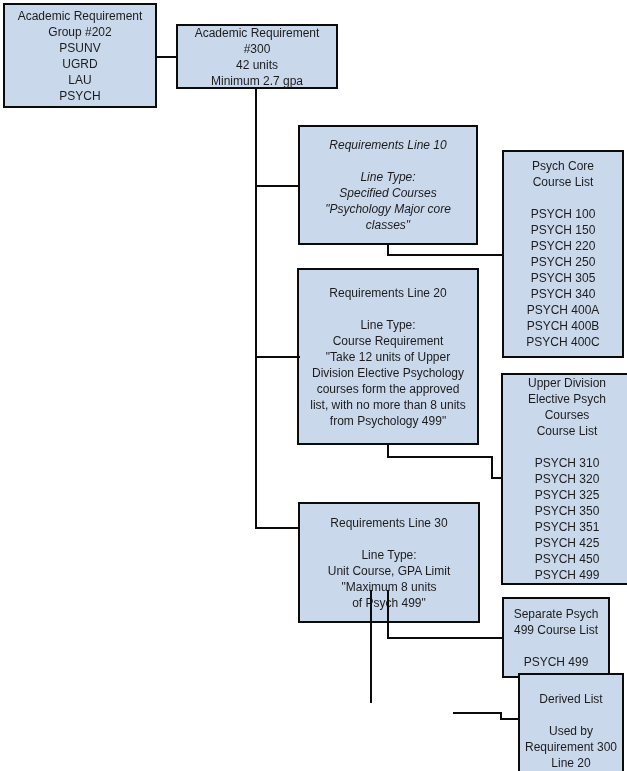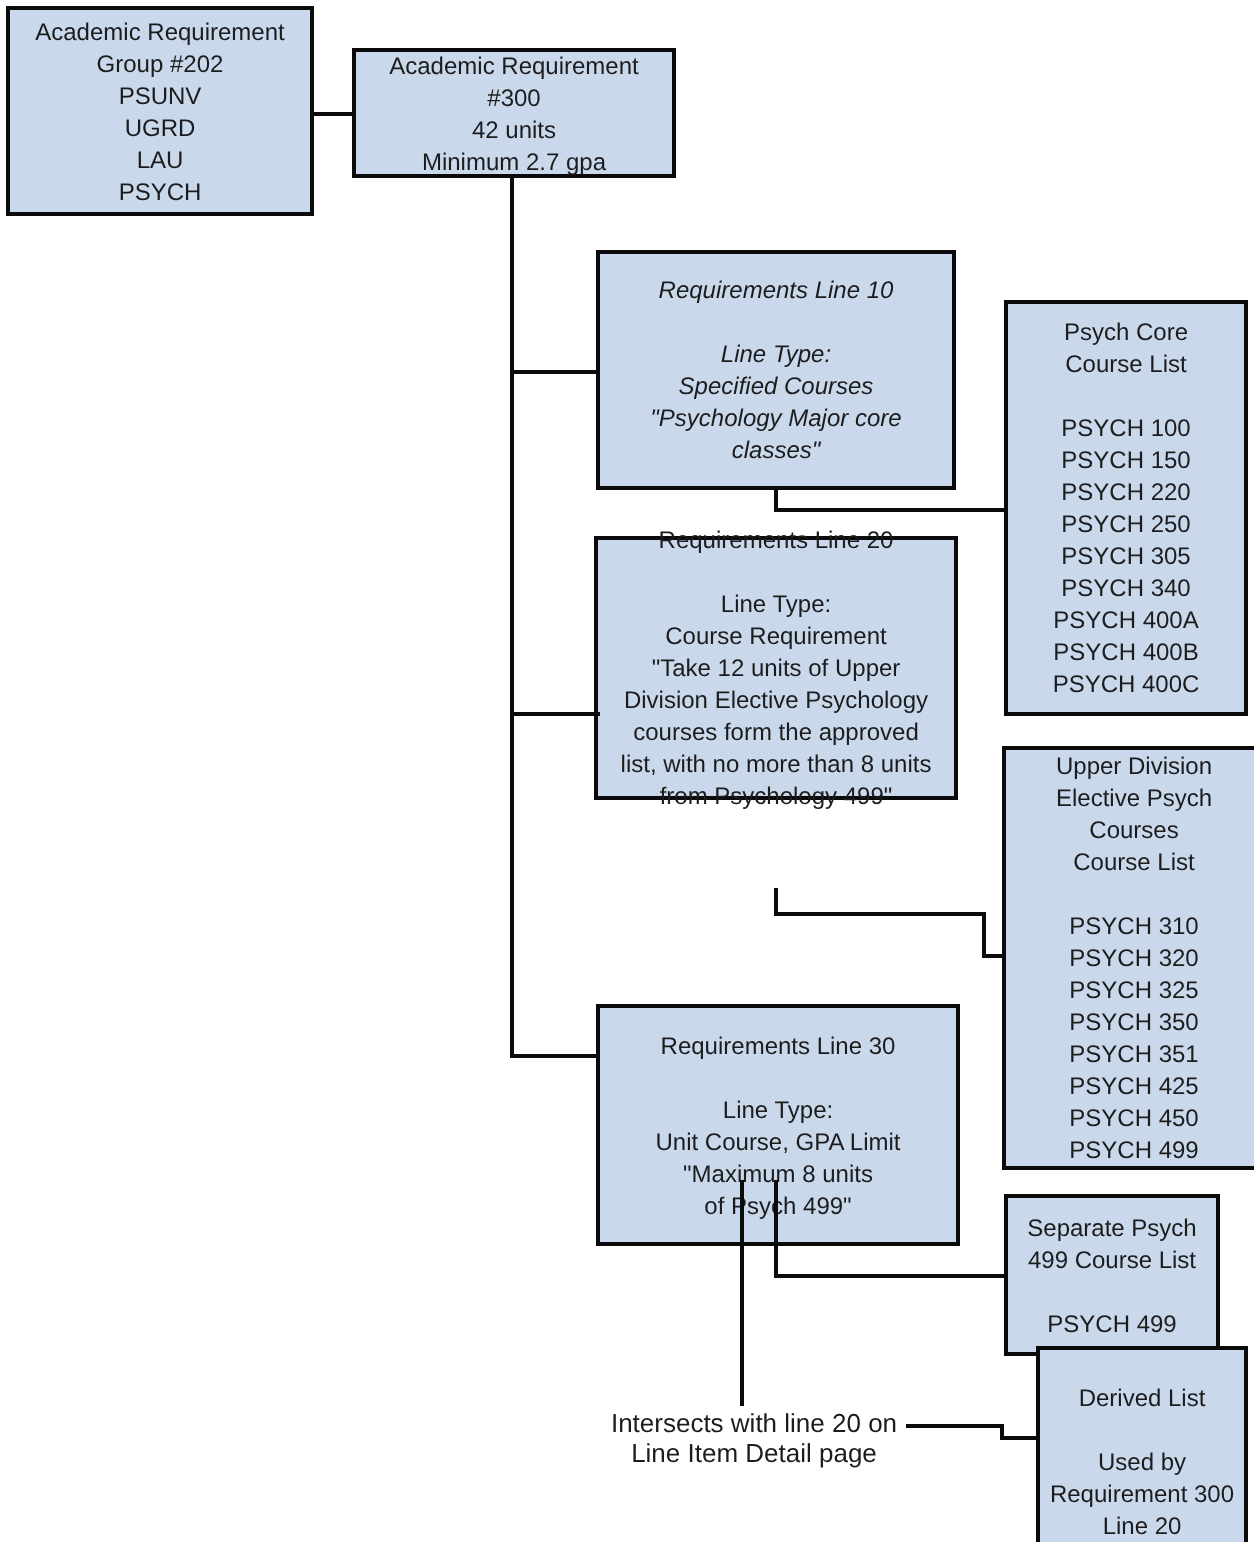--- a/index.html
+++ b/index.html
@@ -83,21 +83,21 @@
 PSYCH 150
 PSYCH 220
 PSYCH 250
 PSYCH 305
 PSYCH 340
 PSYCH 400A
 PSYCH 400B
 PSYCH 400C</div>
   </div>
 
-  <div class="box" style="left:297px; top:268px; width:182px; height:132px;">
+  <div class="box" style="left:297px; top:268px; width:182px; height:177px;">
     <div class="box-text">Requirements Line 20
 
 Line Type:
 Course Requirement
 "Take 12 units of Upper
 Division Elective Psychology
 courses form the approved
 list, with no more than 8 units
 from Psychology 499"</div>
   </div>
@@ -162,16 +162,14 @@
 
   <div class="ln" style="left:387px; top:590px; width:2px; height:49px;"></div>
   <div class="ln" style="left:387px; top:637px; width:117px; height:2px;"></div>
 
   <div class="ln" style="left:370px; top:590px; width:2px; height:113px;"></div>
 
   <div class="ln" style="left:453px; top:712px; width:49px; height:2px;"></div>
   <div class="ln" style="left:500px; top:712px; width:2px; height:8px;"></div>
   <div class="ln" style="left:500px; top:718px; width:20px; height:2px;"></div>
 
-  <div class="note" style="left:296px; top:704px; width:162px;">Intersects with line 20 on
-Line Item Detail page</div>
 
 </div>
 
 </body></html>

